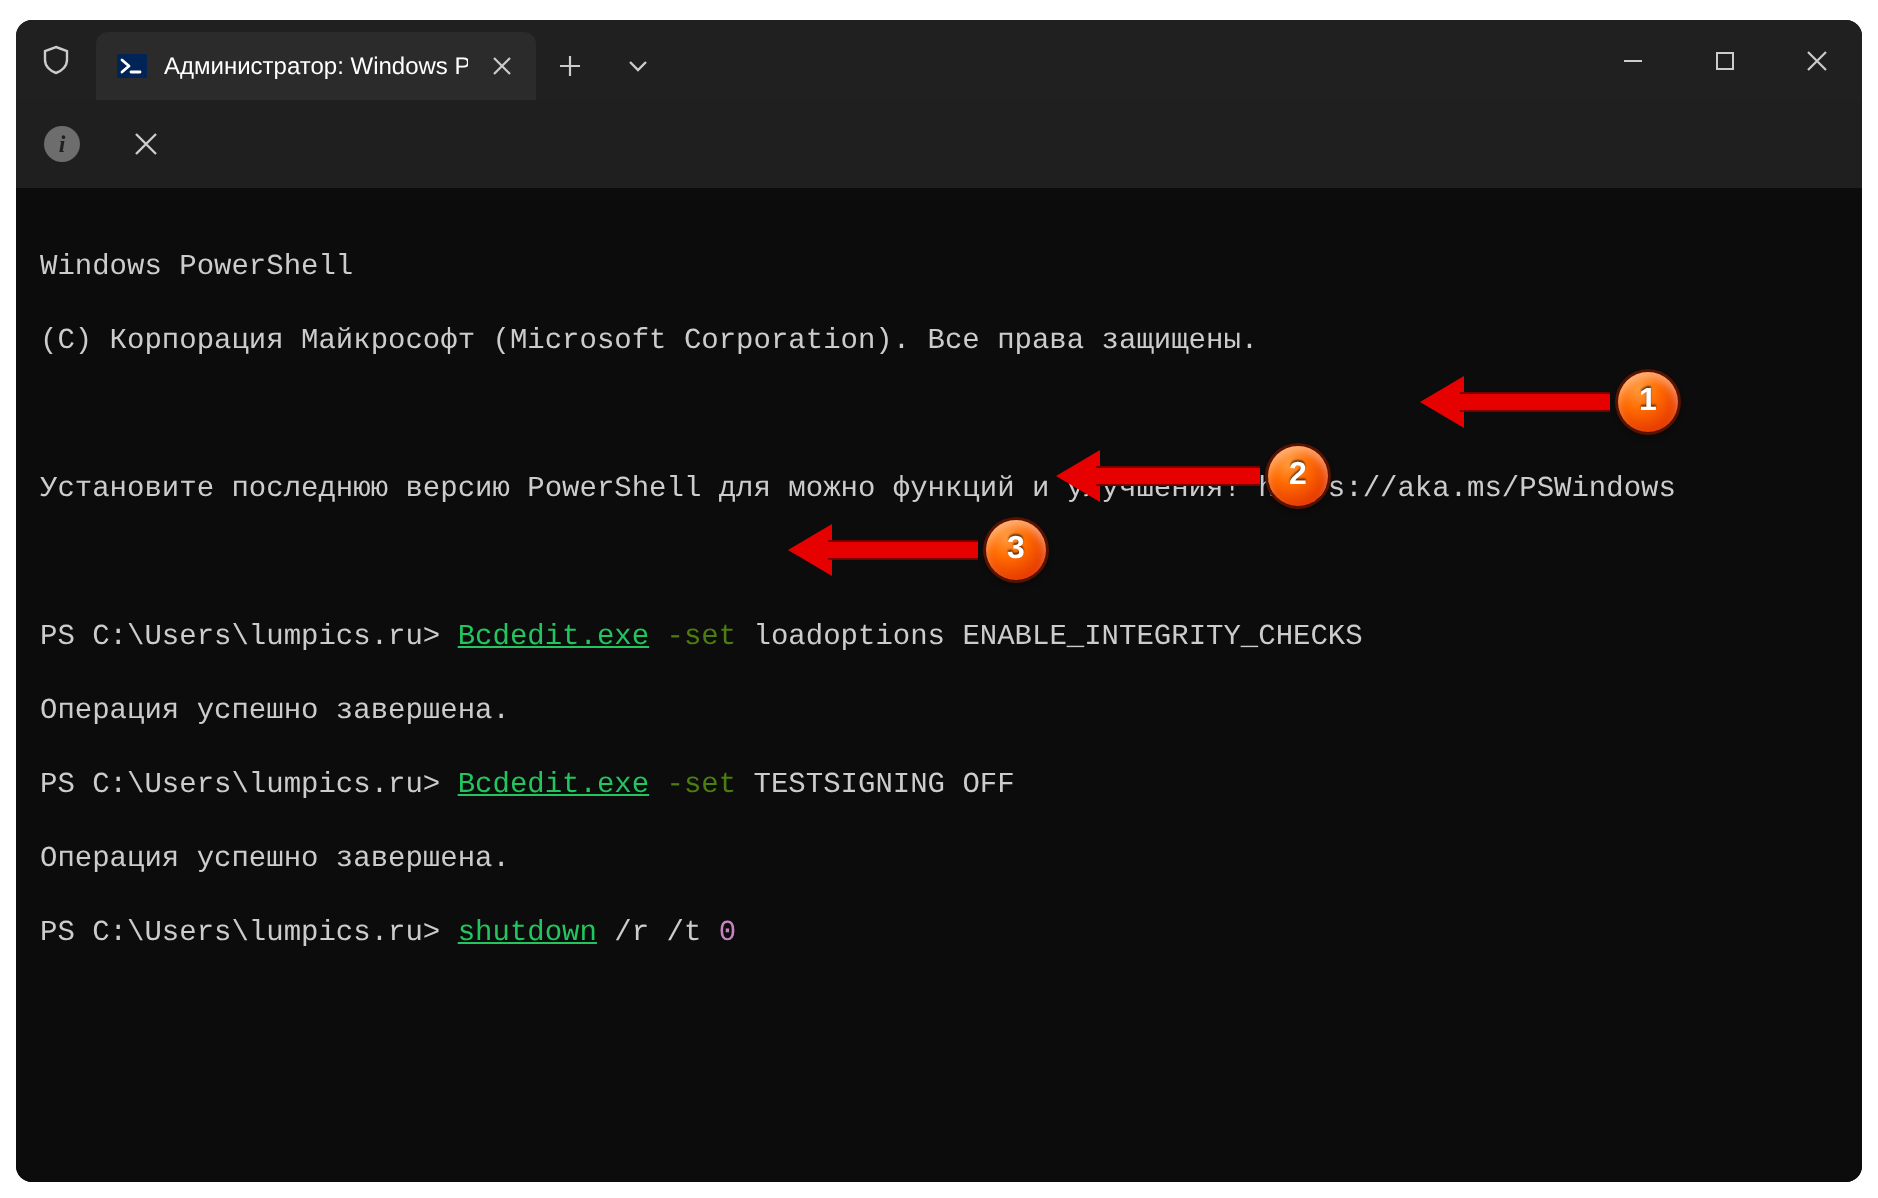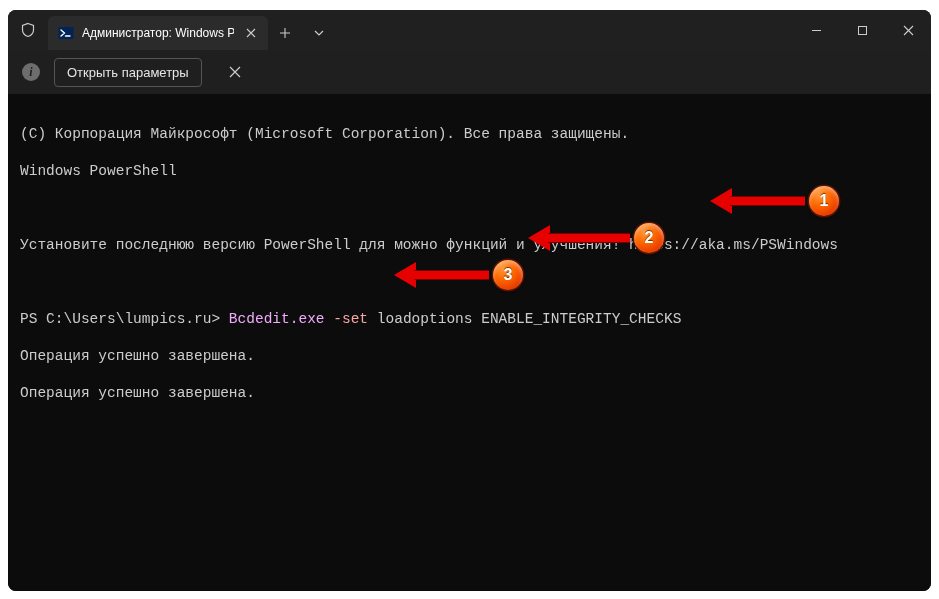--- a/index.html
+++ b/index.html
@@ -148,22 +148,22 @@
     padding: 12px 12px;
     font-family: Consolas, "Courier New", monospace;
     font-size: 14.5px;
     line-height: 18.5px;
     color: #cccccc;
     white-space: pre;
     position: relative;
     overflow: hidden;
   }
   .line { white-space: pre; }
-  .cmd-yellow { color: #f0abfc; }
-  .cmd-gray { color: #fca5a5; text-align: right; }
+  .cmd-yellow { color: #22c55e; text-decoration: underline; }
+  .cmd-gray { color: #4d7c0f; text-align: right; }
   .cmd-magenta { color: #c586c0; }
 
   .annot {
     position: absolute;
     pointer-events: none;
   }
   .arrow-shaft {
     position: absolute;
     height: 10px;
     background: #e60000;
@@ -249,37 +249,38 @@
       <div class="win-btn">
         <svg width="11" height="11" viewBox="0 0 11 11">
             <path stroke="#cccccc" stroke-width="1.1" d="M1 1 L10 10 M10 1 L1 10"></path>
           </svg>
       </div>
     </div>
   </div>
 
   <div class="infobar">
     <div class="infobar-icon">i</div>
-    <div class="infobar-action">Открыть параметры</div>
     <div class="infobar-close">
       <svg width="12" height="12" viewBox="0 0 12 12">
           <path stroke="#cccccc" stroke-width="1.2" d="M1 1 L11 11 M11 1 L1 11"></path>
         </svg>
     </div>
   </div>
 
   <div class="terminal">
+<div class="line"><span>Windows PowerShell</span></div>
 <div class="line"><span>(C) Корпорация Майкрософт (Microsoft Corporation). Все права защищены.</span></div>
-<div class="line"><span>Windows PowerShell</span></div>
 <div class="line"> </div>
 <div class="line"><span>Установите последнюю версию PowerShell для можно функций и улучшения! </span><span>https://aka.ms/PSWindows</span></div>
 <div class="line"> </div>
 <div class="line"><span>PS C:\Users\lumpics.ru&gt; </span><span class="cmd-yellow">Bcdedit.exe</span><span class="cmd-gray"> -set </span><span>loadoptions ENABLE_INTEGRITY_CHECKS</span></div>
 <div class="line"><span>Операция успешно завершена.</span></div>
+<div class="line"><span>PS C:\Users\lumpics.ru&gt; </span><span class="cmd-yellow">Bcdedit.exe</span><span class="cmd-gray"> -set </span><span>TESTSIGNING OFF</span></div>
 <div class="line"><span>Операция успешно завершена.</span></div>
+<div class="line"><span>PS C:\Users\lumpics.ru&gt; </span><span class="cmd-yellow">shutdown</span><span> /r /t </span><span class="cmd-magenta">0</span></div>
 
     
     <div class="annot" style="left:702px; top:102px;">
       <div class="arrow-head" style="left:0; top:-8px;"></div>
       <div class="arrow-shaft" style="left:20px; top:0; width:75px;"></div>
     </div>
     <div class="badge" style="left:801px; top:92px;">1</div>
 
     
     <div class="annot" style="left:520px; top:139px;">

